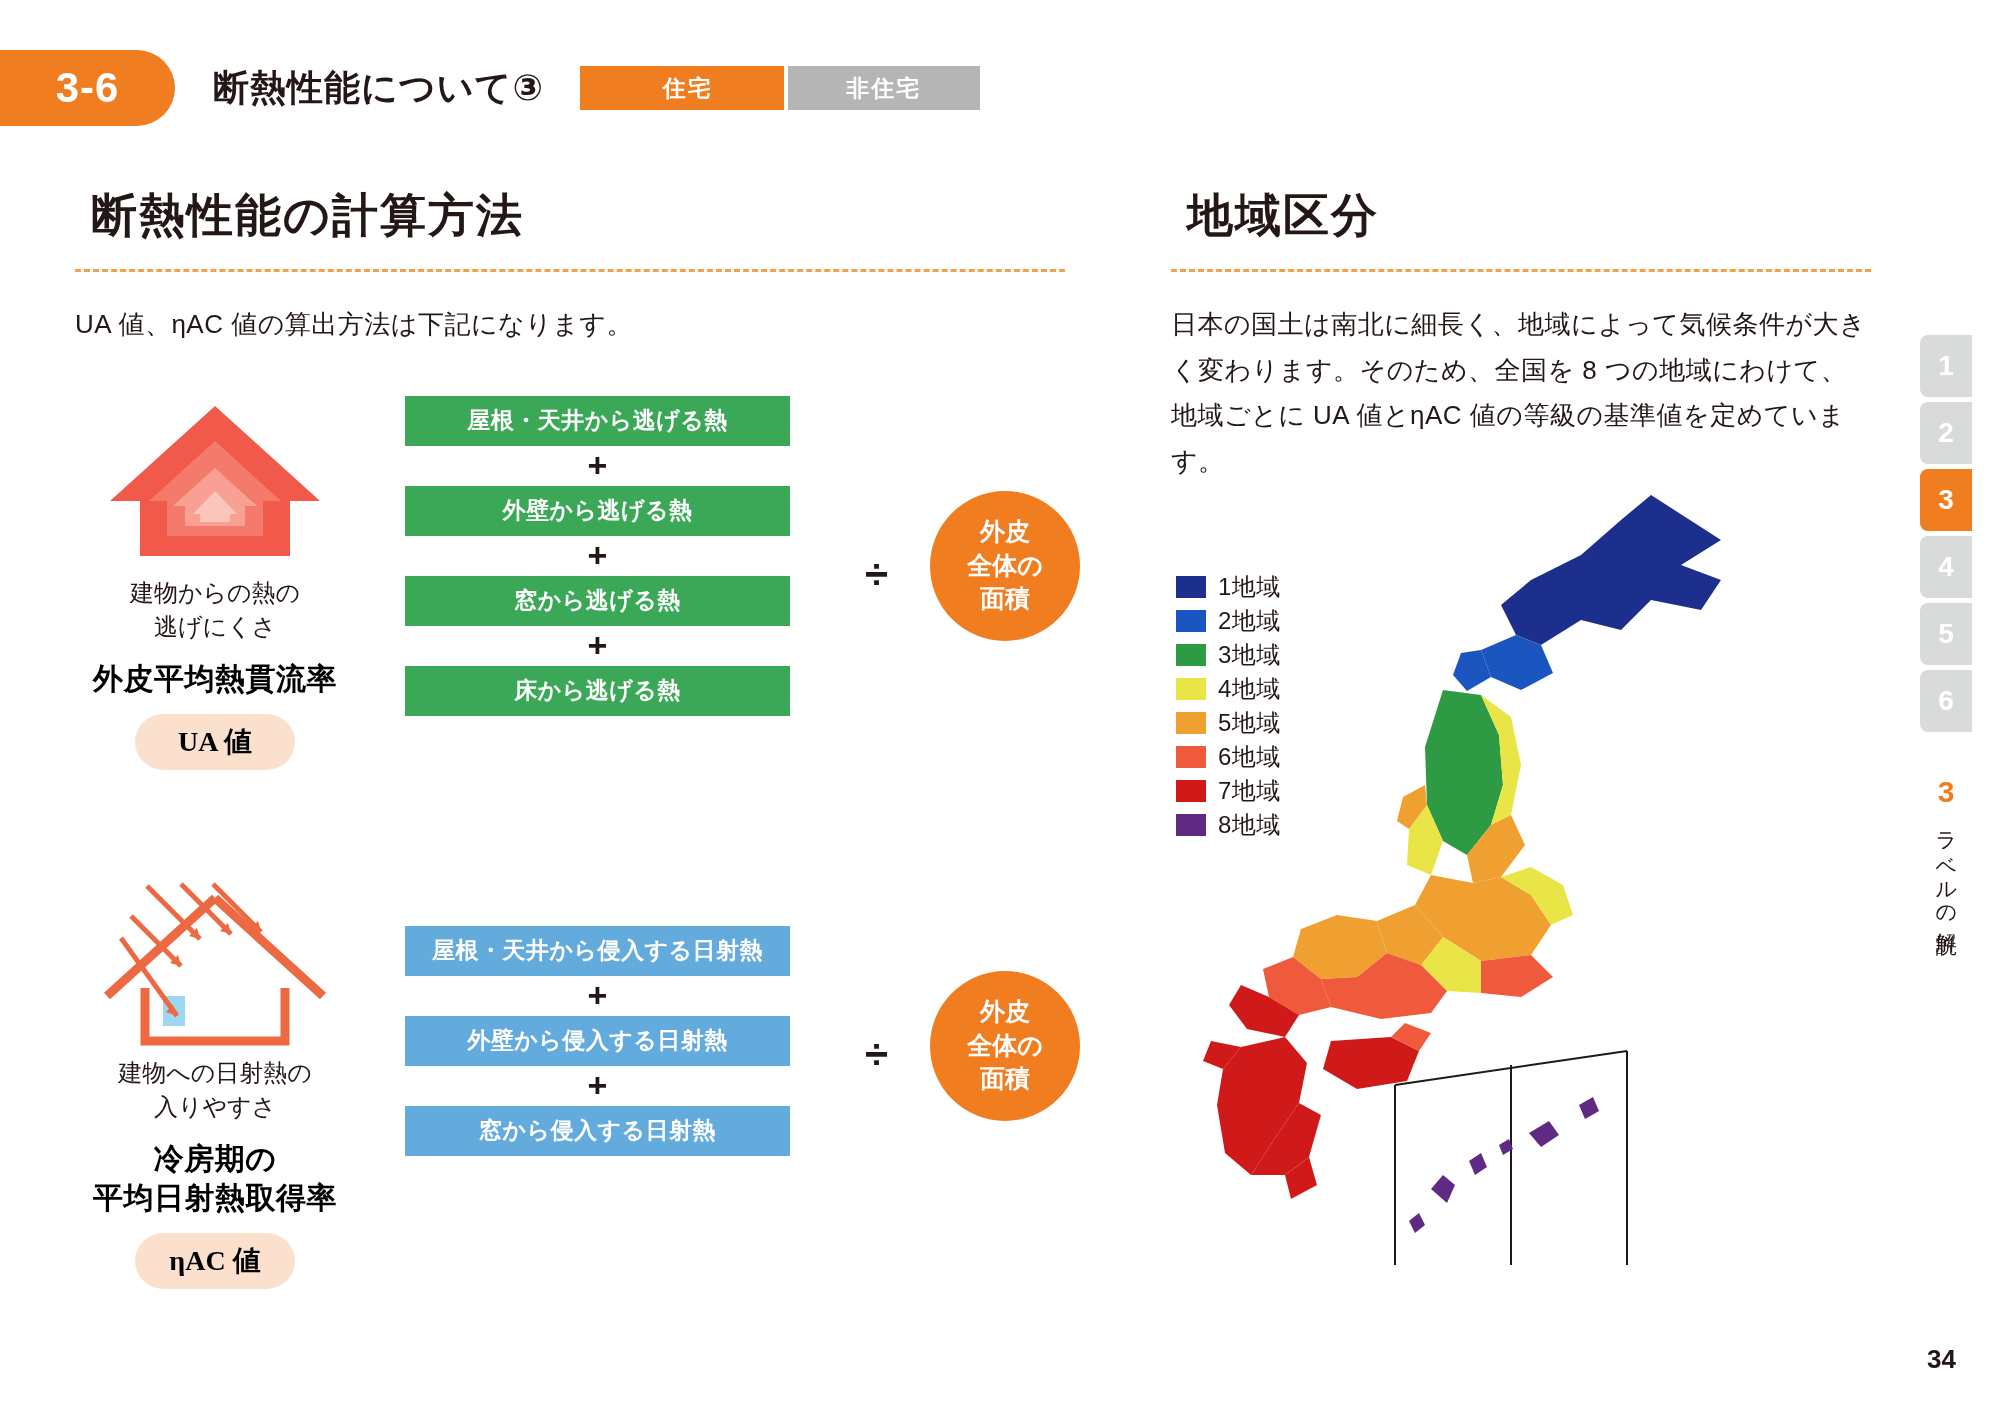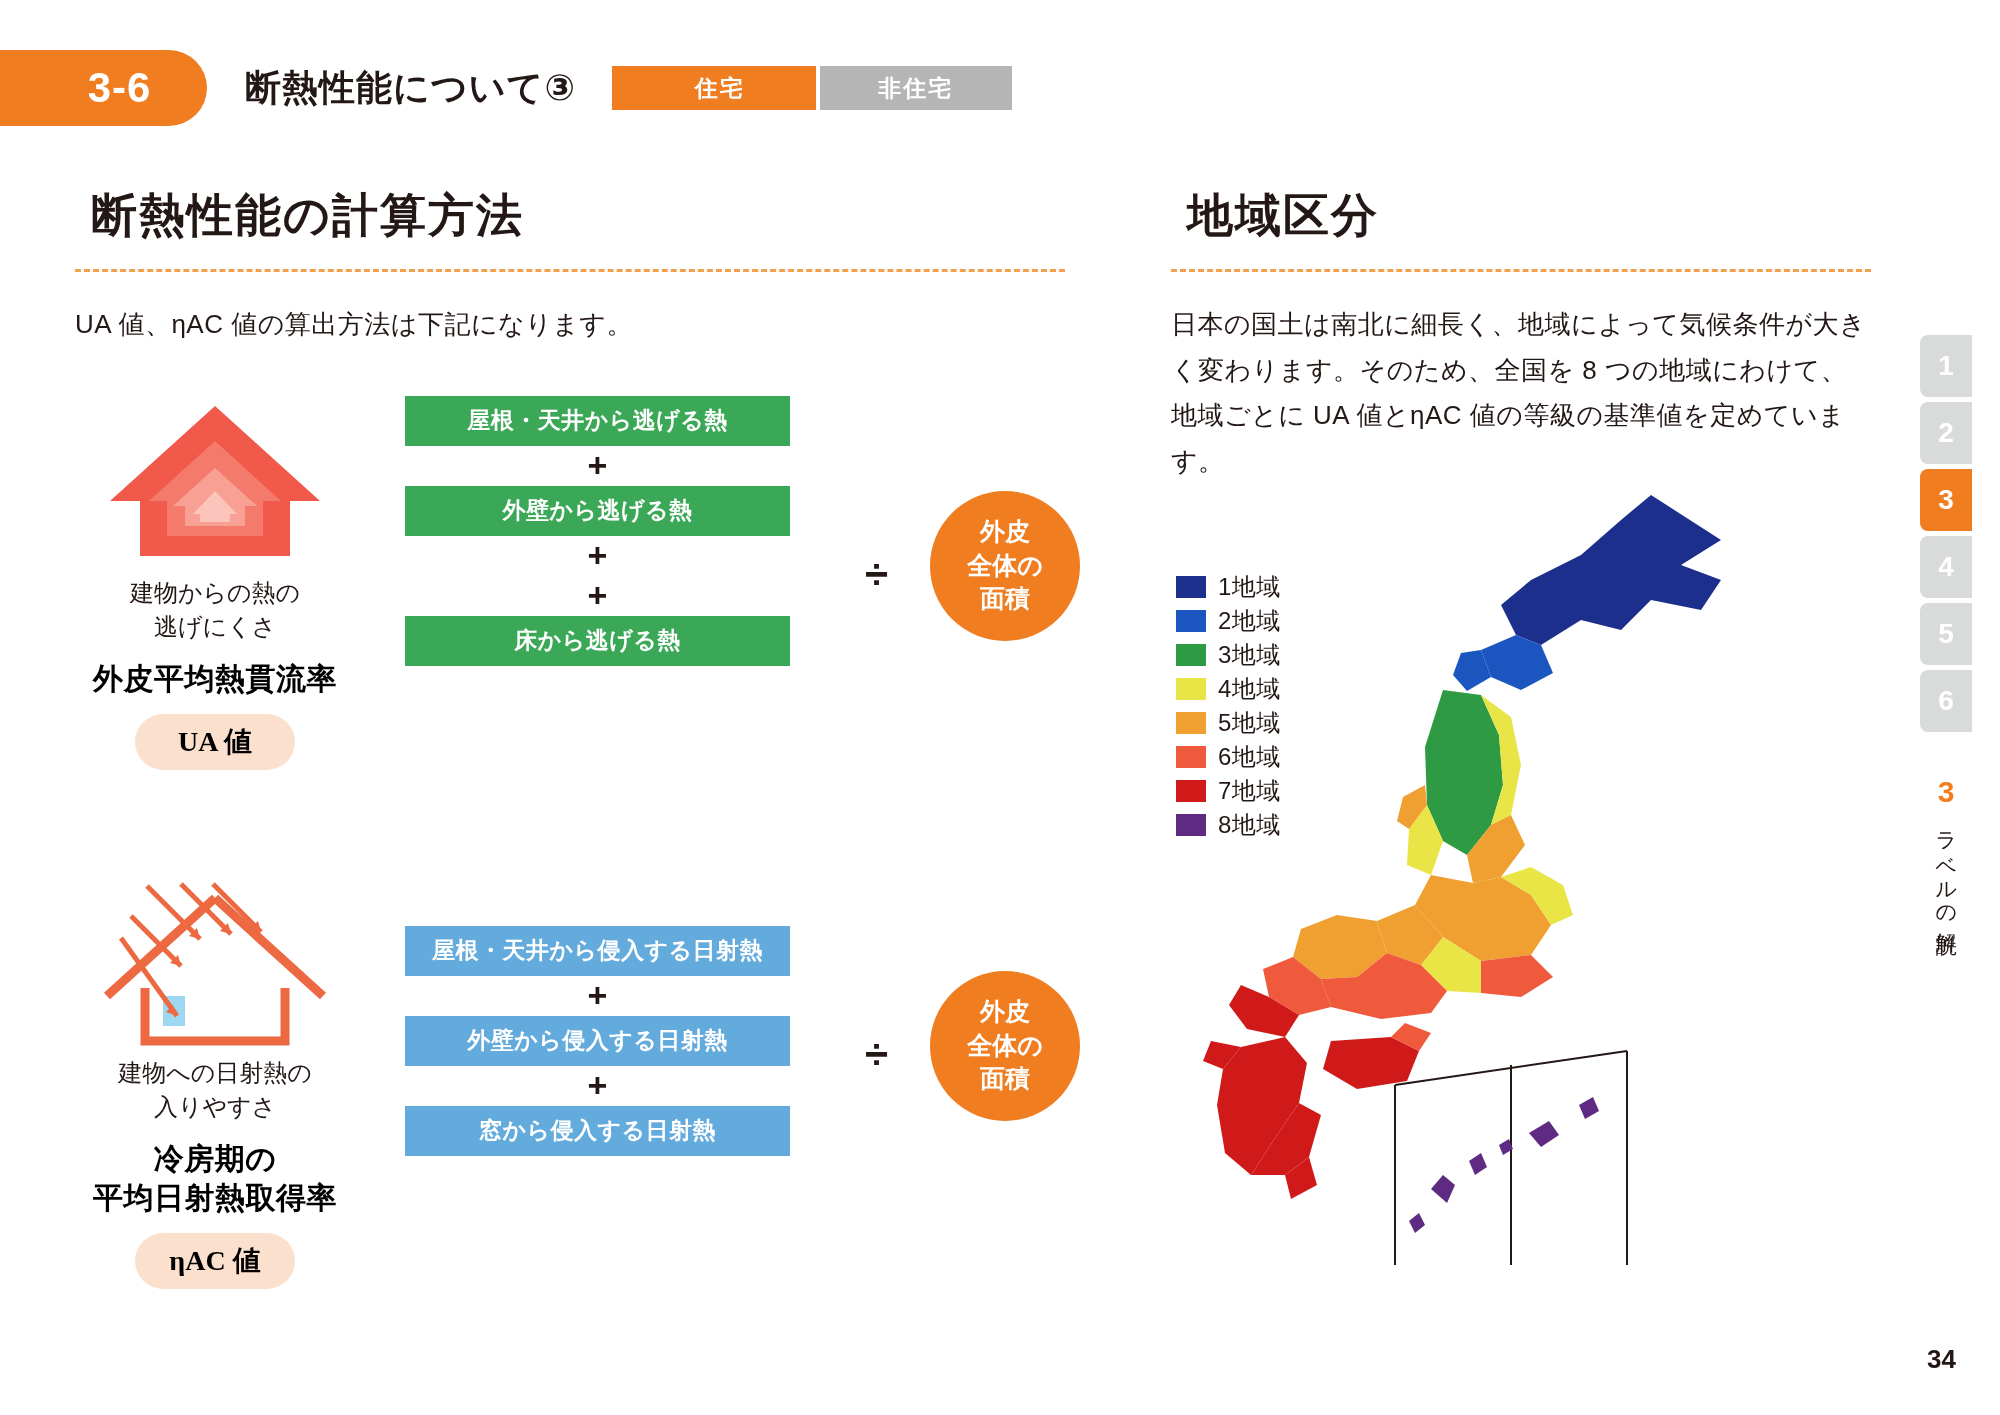--- a/index.html
+++ b/index.html
@@ -32,21 +32,20 @@
     background: #f07d20;
     border-top-right-radius: 38px;
     border-bottom-right-radius: 38px;
     color: #ffffff;
     font-size: 42px;
     font-weight: bold;
     display: flex;
     align-items: center;
     justify-content: center;
     letter-spacing: 1px;
-    padding-left: 32px;
   }
   .header-title {
     margin-left: 38px;
     font-size: 36px;
     font-weight: bold;
     letter-spacing: 1px;
     white-space: nowrap;
   }
   .badge-group {
     margin-left: 36px;
@@ -315,20 +314,21 @@
       </div>
       <div class="icon-term">外皮平均熱貫流率</div>
       <div class="pill">UA 値</div>
     </div>
 
     <div class="bars">
       <div class="bar green">屋根・天井から逃げる熱</div>
       <div class="plus">+</div>
       <div class="bar green">外壁から逃げる熱</div>
       <div class="plus">+</div>
+      <div class="bar green">窓から逃げる熱</div>
       <div class="plus">+</div>
       <div class="bar green">床から逃げる熱</div>
     </div>
 
     <div class="divide" style="top:155px;">÷</div>
     <div class="circle" style="top:95px;">
       <div>
         <span>外皮</span><br>
         <span>全体の</span><br>
         <span>面積</span>

